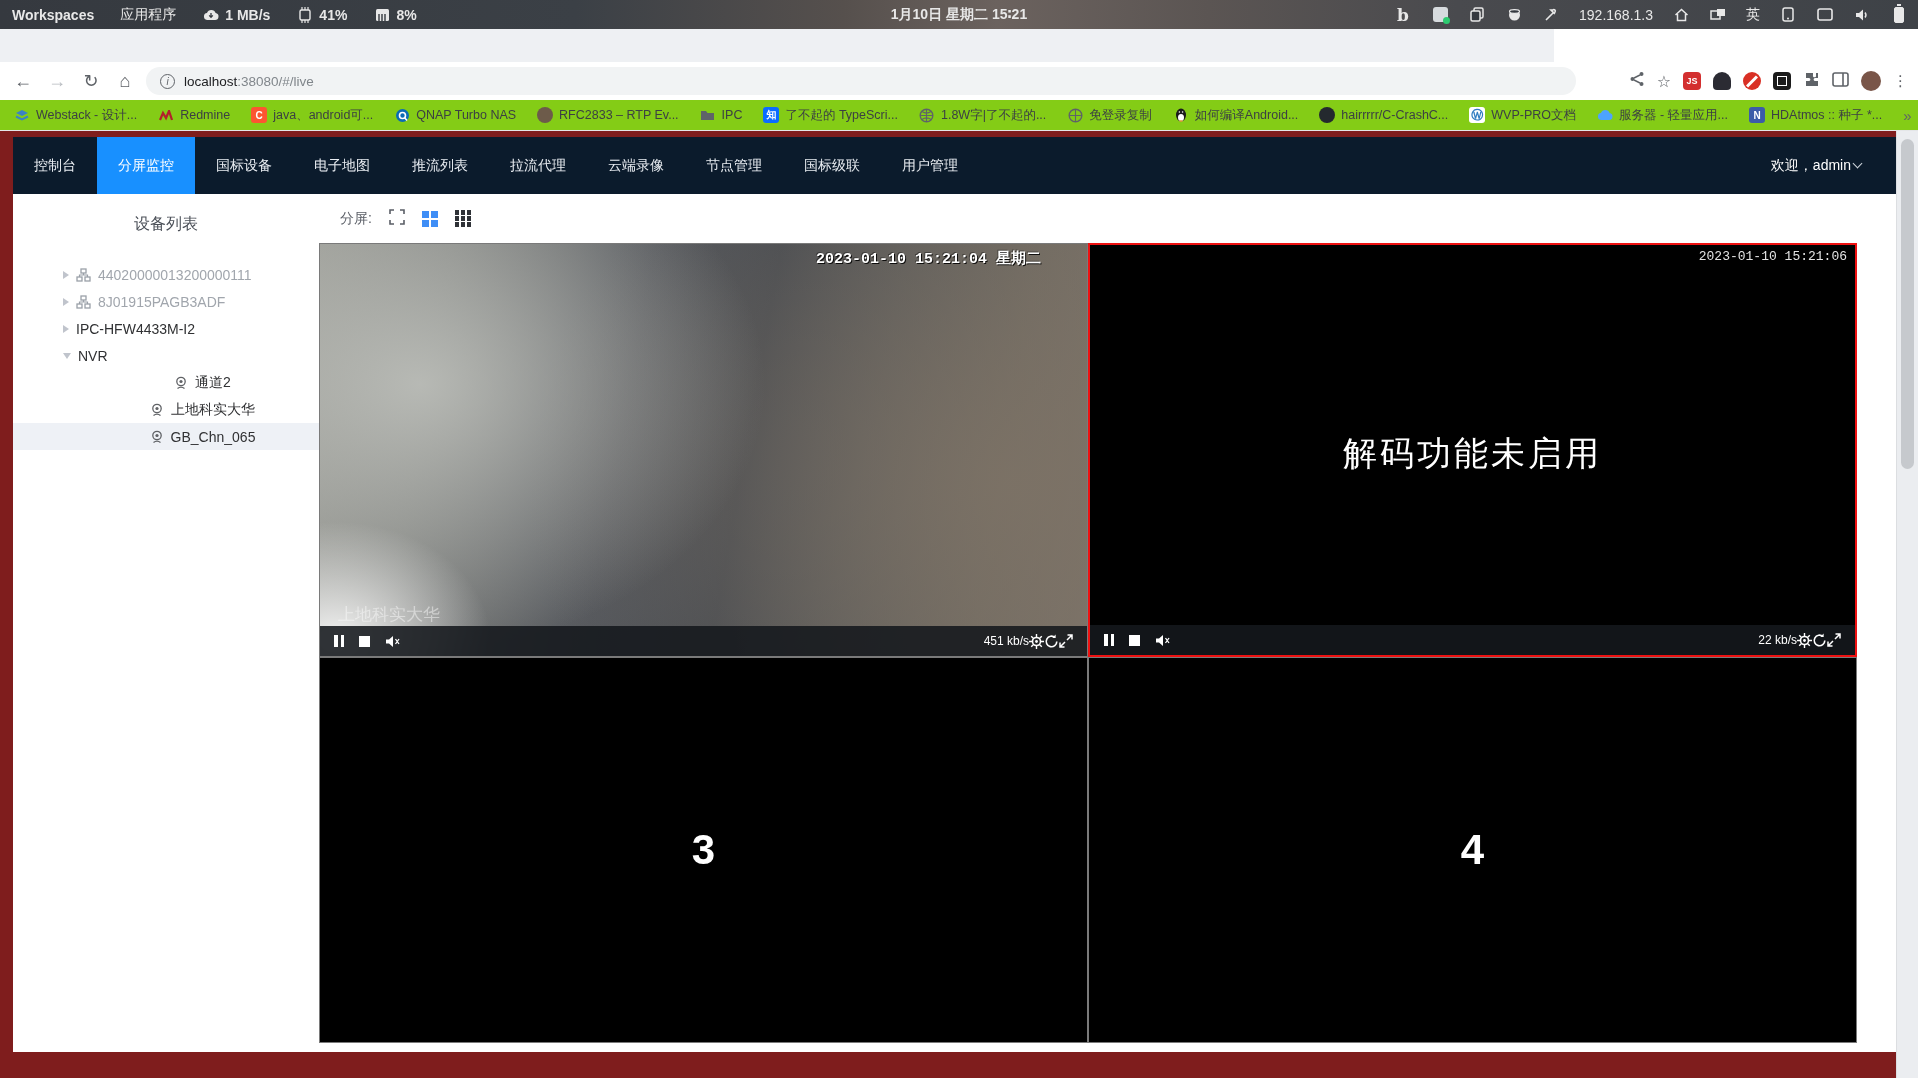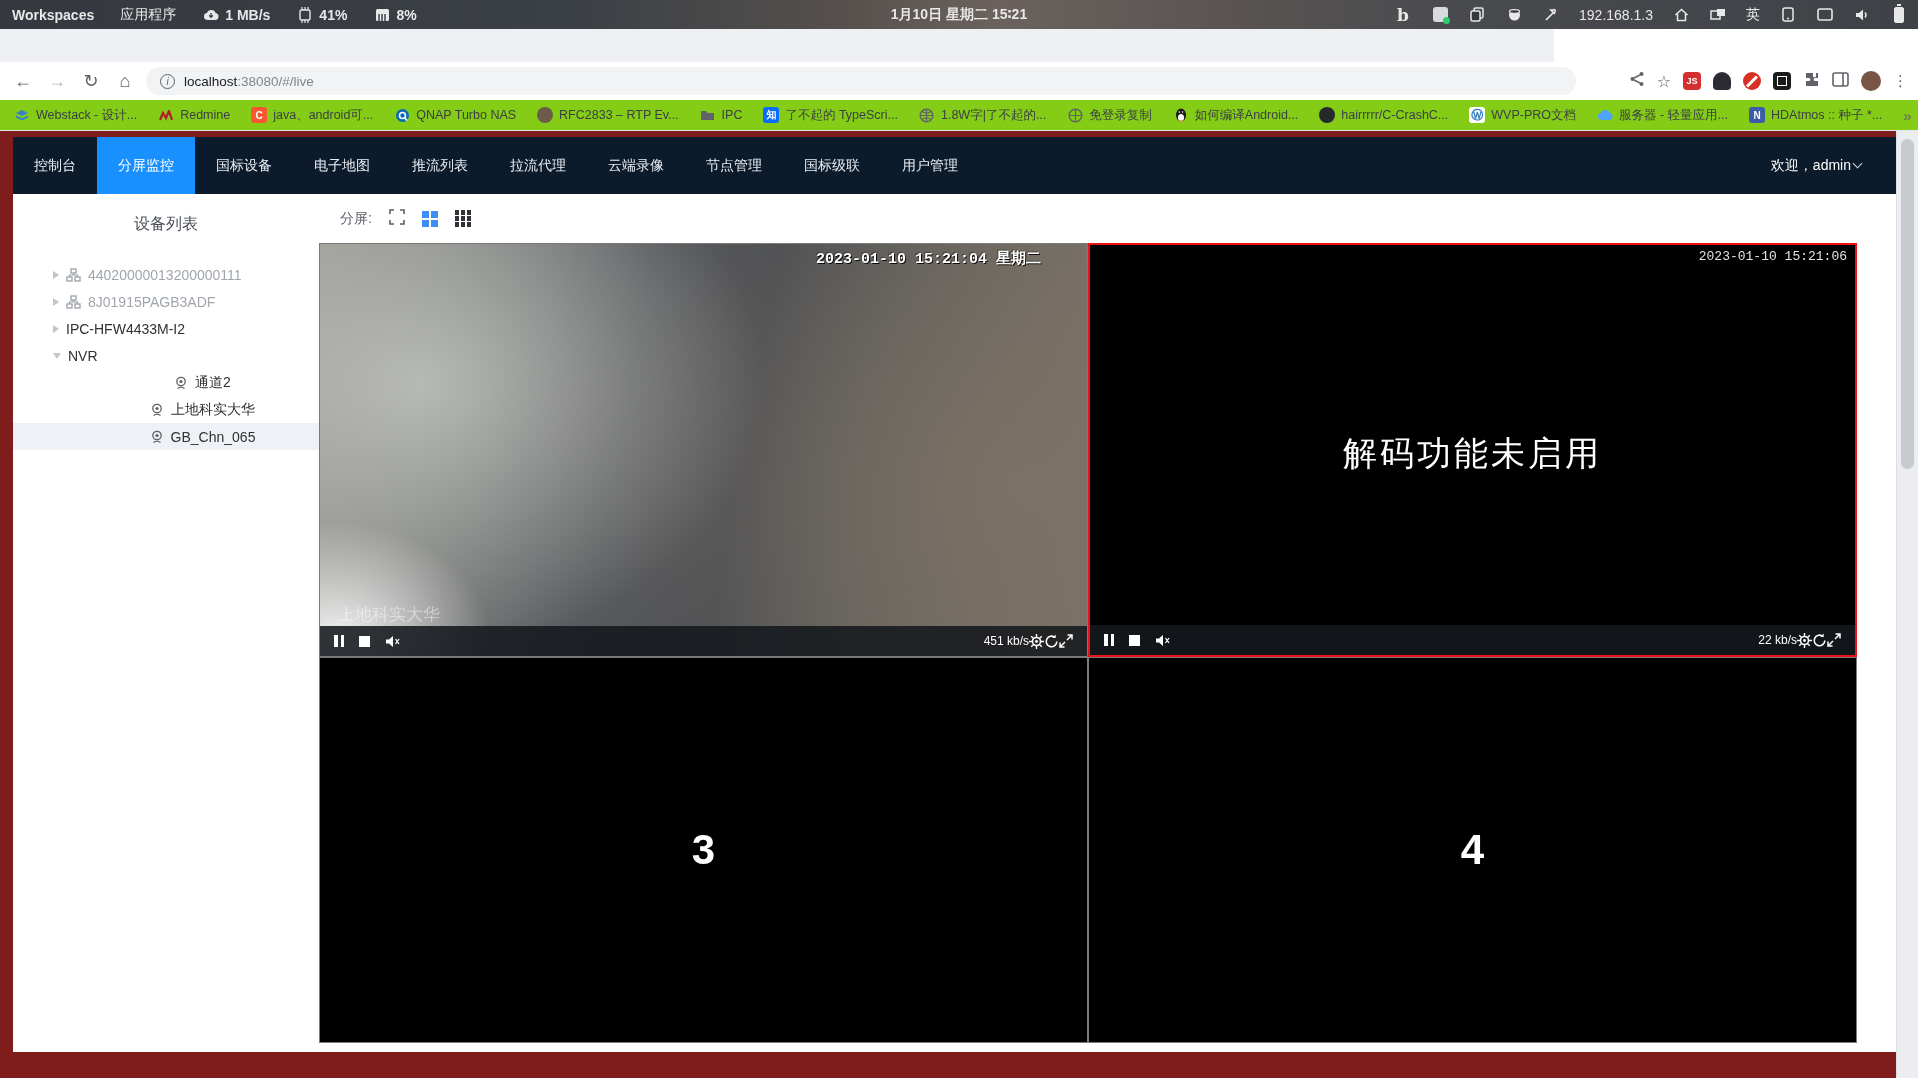--- a/index.html
+++ b/index.html
@@ -78,21 +78,21 @@
   .nav-welcome { margin-left:auto; display:flex; align-items:center; gap:3px; padding-right:35px; color:#fff; }
   .chev-down { width:7px; height:7px; border-right:1.5px solid #cfd6dd; border-bottom:1.5px solid #cfd6dd;
     transform:rotate(45deg); margin-top:-4px; }
 
   #content { position:absolute; left:13px; top:63px; width:1883px; height:858px; background:#fff; display:flex; }
 
   
   #sidebar { width:306px; height:100%; background:#fff; padding-top:20px; }
   .sb-title { text-align:center; font-size:16px; color:#4a4f57; margin-bottom:26px; }
   .tree { font-size:14px; color:#303133; }
-  .trow { height:27px; display:flex; align-items:center; gap:7px; padding-left:40px; }
+  .trow { height:27px; display:flex; align-items:center; gap:7px; padding-left:50px; }
   .trow.child { padding-left:73px;justify-content:center; }
   .trow.selected { background:#eef1f6; }
   .caret { width:0; height:0; border-left:6px solid #c0c4cc; border-top:4.5px solid transparent;
     border-bottom:4.5px solid transparent; flex:none; }
   .caret.open { border-left:4.5px solid transparent; border-right:4.5px solid transparent;
     border-top:6px solid #c0c4cc; border-bottom:none; }
   .t-gray { color:#a1a6ad; }
   .tico { flex:none; display:inline-flex; }
 
   

